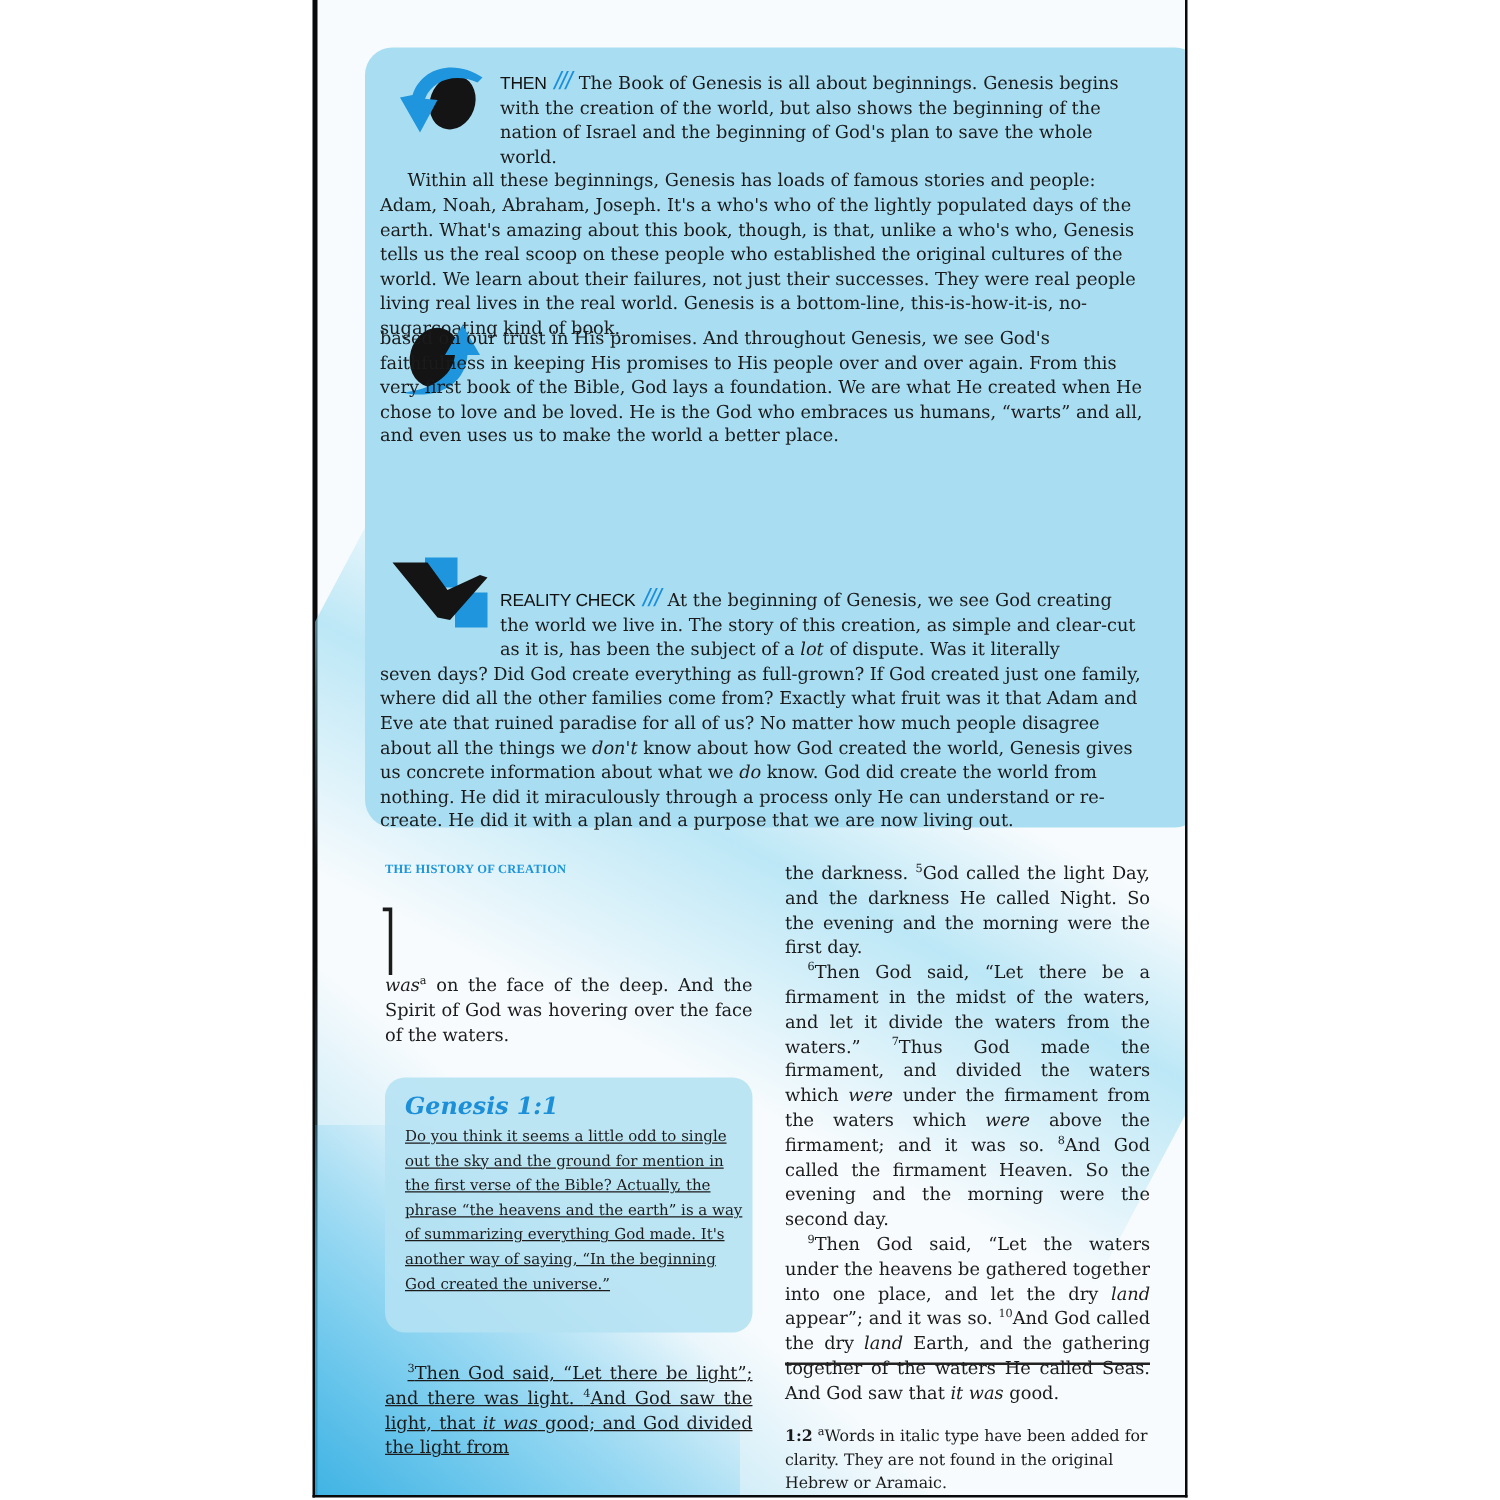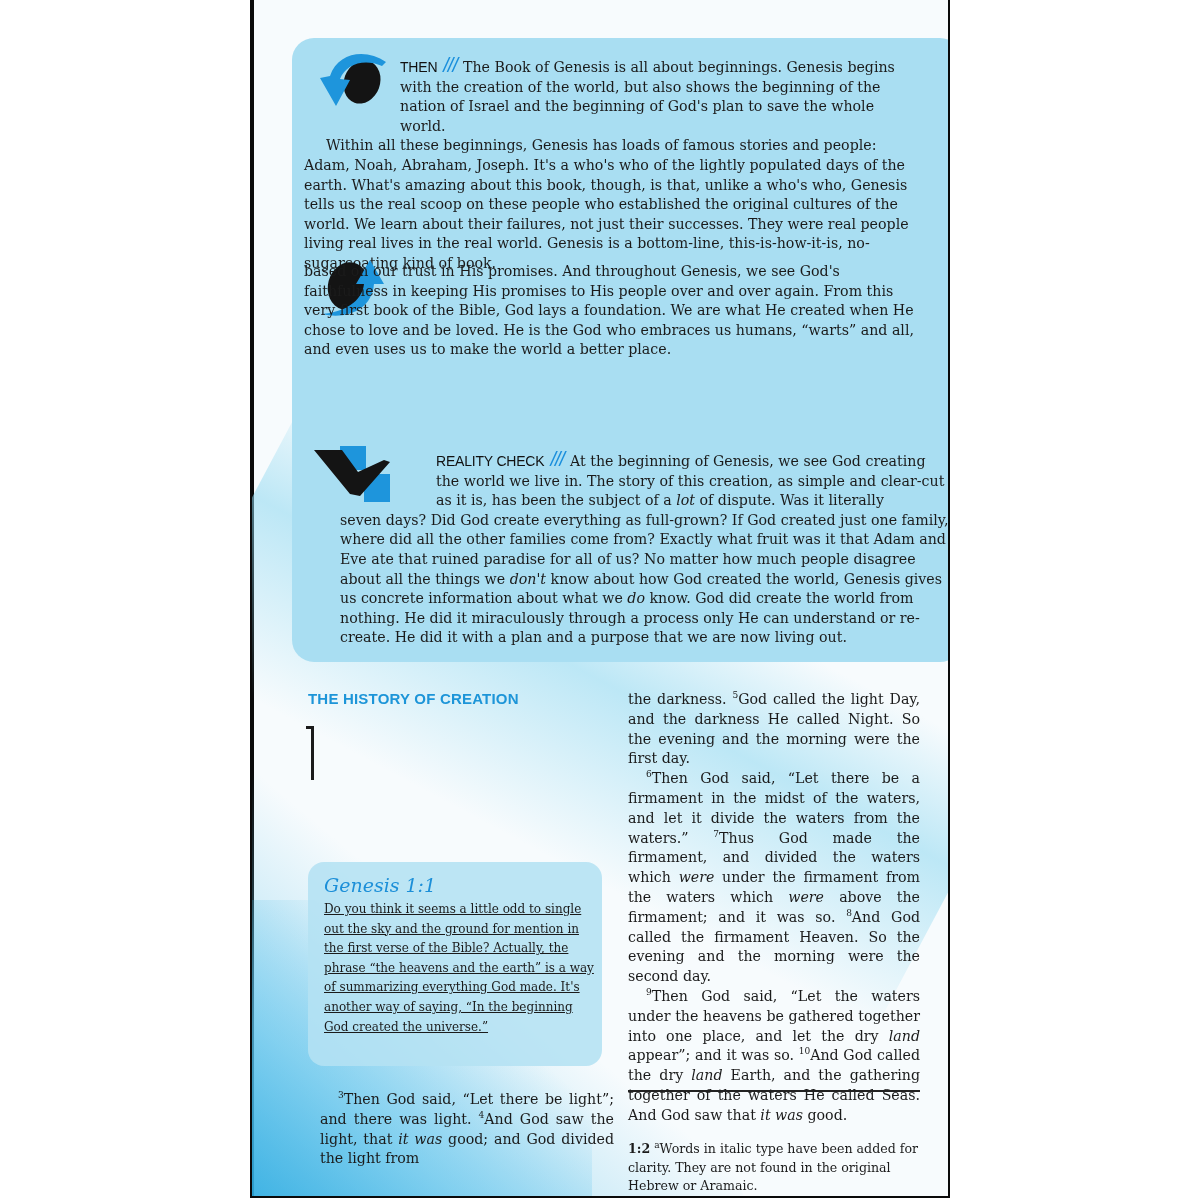--- a/index.html
+++ b/index.html
@@ -25,28 +25,28 @@
 
   .panel { position:absolute; left:40px; top:38px; width:670px; height:624px;
            background:#a9def2; border-radius:22px; }
   .section { position:absolute; left:52px; width:612px; font-size:14.2px; line-height:19.6px; color:#1b1b1b; }
   .heading { font-family:"Liberation Sans", "DejaVu Sans", sans-serif; font-size:14px; color:#111; letter-spacing:-0.2px; }
   .slashes { font-family:"Liberation Sans", sans-serif; font-style:italic; font-size:20px; color:#1a8fdc; margin:0 6px 0 6px; letter-spacing:-1px; }
   .icon { position:absolute; }
   .indent { text-indent:22px; }
   .hang { padding-left:96px; }
 
-  .h-creation { position:absolute; left:56px; top:690px; font-family:Liberation Sans, sans-serif; font-weight:bold;
-                font-size:15px; color:#1d95d8; letter-spacing:0.2px; }
+  .h-creation { position:absolute; left:56px; top:690px; font-family:Liberation Serif, serif; font-weight:bold;
+                font-size:10px; color:#1d95d8; letter-spacing:0.2px; }
   .col { position:absolute; font-size:14.2px; line-height:19.8px; color:#1b1b1b; text-align:justify; }
   .dropcap { position:absolute; left:54px; top:724px; width:8px; height:56px; }
   .sup { font-size:9px; vertical-align:super; line-height:0; }
   .note { position:absolute; left:56px; top:862px; width:294px; height:204px; background:rgba(180,225,242,0.88);
           border-radius:16px; }
-  .note-title { position:absolute; left:16px; top:12px; font-style:italic; font-weight:normal; font-size:19px; color:#1c8fd8; }
+  .note-title { position:absolute; left:16px; top:12px; font-style:italic; font-weight:bold; font-size:19px; color:#1c8fd8; }
   .note-body { position:absolute; left:16px; top:38px; width:270px; font-size:12px; line-height:19.6px; color:#1b1b1b;text-decoration:underline; }
   .footrule { position:absolute; left:376px; top:1090px; width:292px; height:2px; background:#222; }
   .footnote { position:absolute; left:376px; top:1096px; width:292px; font-size:12.6px; line-height:18.6px; color:#1b1b1b;margin-top:44px; }
 </style>
 </head>
 <body>
 
 <div class="page">
   <div class="swash2"></div>
   <div class="swash1"></div>
@@ -75,40 +75,41 @@
   </svg>
   <div class="section" style="top:262px;">
     <div>based on our trust in His promises. And throughout Genesis, we see God's faithfulness in keeping His promises to His people over and over again. From this very first book of the Bible, God lays a foundation. We are what He created when He chose to love and be loved. He is the God who embraces us humans, “warts” and all, and even uses us to make the world a better place.</div>
   </div>
 
   <svg class="icon" style="left:60px;top:444px;" width="80" height="60" viewBox="0 0 80 60">
     <rect x="28" y="2" width="26" height="24" fill="#1e95dc"></rect>
     <rect x="52" y="30" width="26" height="28" fill="#1e95dc"></rect>
     <path d="M2 6 L30 6 L46 28 L72 16 L78 18 L48 52 L38 50 Z" fill="#141414"></path>
   </svg>
-  <div class="section" style="top:450px;margin-left:36px;">
+  <div class="section" style="top:470px;">
     <div class="hang">
       <span class="heading">REALITY CHECK</span><span class="slashes">///</span><span>At the beginning of Genesis, we see God creating the world we live in. The story of this creation, as simple and clear-cut as it is, has been the subject of a </span><em>lot</em><span> of dispute. Was it literally</span>
     </div>
     <div><span>seven days? Did God create everything as full-grown? If God created just one family, where did all the other families come from? Exactly what fruit was it that Adam and Eve ate that ruined paradise for all of us? No matter how much people disagree about all the things we </span><em>don't</em><span> know about how God created the world, Genesis gives us concrete information about what we </span><em>do</em><span> know. God did create the world from nothing. He did it miraculously through a process only He can understand or re-create. He did it with a plan and a purpose that we are now living out.</span></div>
   </div>
 
   <div class="h-creation">THE HISTORY OF CREATION</div>
 
   <svg class="dropcap" viewBox="0 0 8 56">
     <path d="M0 2 L8 2 L8 56 L5 56 L5 5 L0 5 Z" fill="#1b1b1b"></path>
   </svg>
 
+  <div class="col" style="left:56px;top:780px;width:294px;"><em>was</em><span class="sup">a</span><span> on the face of the deep. And the Spirit of God was hovering over the face of the waters.</span></div>
 
   <div class="note">
     <div class="note-title">Genesis 1:1</div>
     <div class="note-body">Do you think it seems a little odd to single out the sky and the ground for mention in the first verse of the Bible? Actually, the phrase “the heavens and the earth” is a way of summarizing everything God made. It's another way of saying, “In the beginning God created the universe.”</div>
   </div>
 
-  <div class="col" style="left:68px;top:1090px;width:294px;text-indent:18px;"><span class="sup">3</span><span>Then God said, “Let there be light”; and there was light. </span><span class="sup">4</span><span>And God saw the light, that </span><em>it was</em><span> good; and God divided the light from</span></div>
+  <div class="col" style="left:56px;top:1090px;width:294px;text-indent:18px;text-decoration:underline;"><span class="sup">3</span><span>Then God said, “Let there be light”; and there was light. </span><span class="sup">4</span><span>And God saw the light, that </span><em>it was</em><span> good; and God divided the light from</span></div>
 
   <div class="col" style="left:376px;top:690px;width:292px;">
     <div><span>the darkness. </span><span class="sup">5</span><span>God called the light Day, and the darkness He called Night. So the evening and the morning were the first day.</span></div>
     <div style="text-indent:18px;"><span class="sup">6</span><span>Then God said, “Let there be a firmament in the midst of the waters, and let it divide the waters from the waters.” </span><span class="sup">7</span><span>Thus God made the firmament, and divided the waters which </span><em>were</em><span> under the firmament from the waters which </span><em>were</em><span> above the firmament; and it was so. </span><span class="sup">8</span><span>And God called the firmament Heaven. So the evening and the morning were the second day.</span></div>
     <div style="text-indent:18px;"><span class="sup">9</span><span>Then God said, “Let the waters under the heavens be gathered together into one place, and let the dry </span><em>land</em><span> appear”; and it was so. </span><span class="sup">10</span><span>And God called the dry </span><em>land</em><span> Earth, and the gathering together of the waters He called Seas. And God saw that </span><em>it was</em><span> good.</span></div>
   </div>
 
   <div class="footrule"></div>
   <div class="footnote"><b>1:2</b> <span class="sup">a</span><span>Words in italic type have been added for clarity. They are not found in the original Hebrew or Aramaic.</span></div>
 </div>

